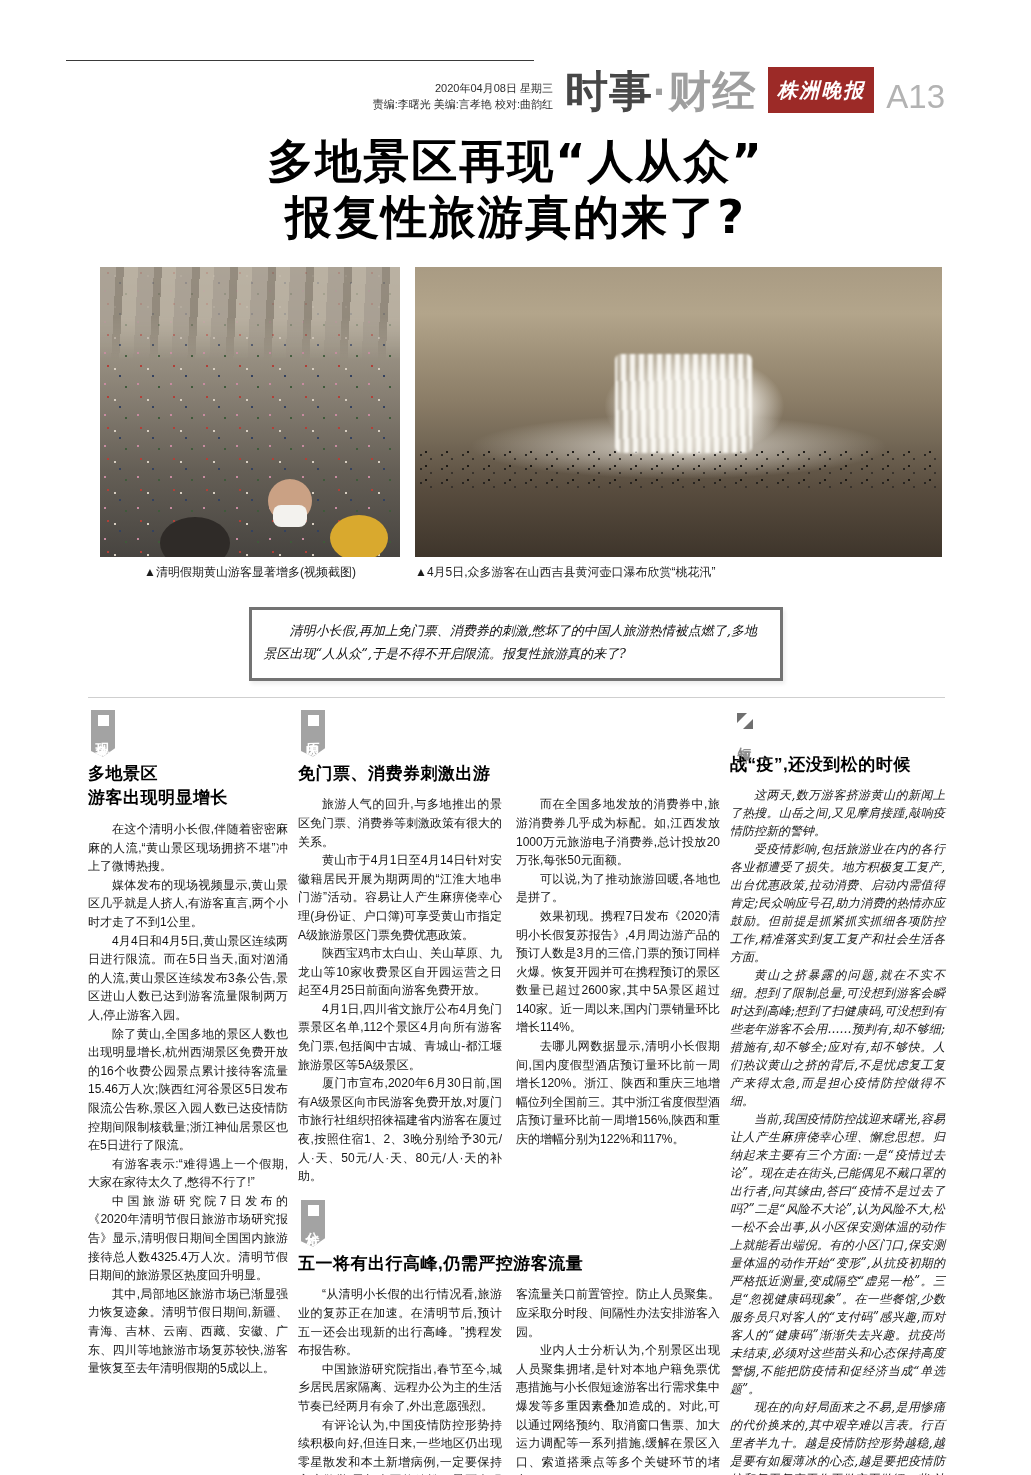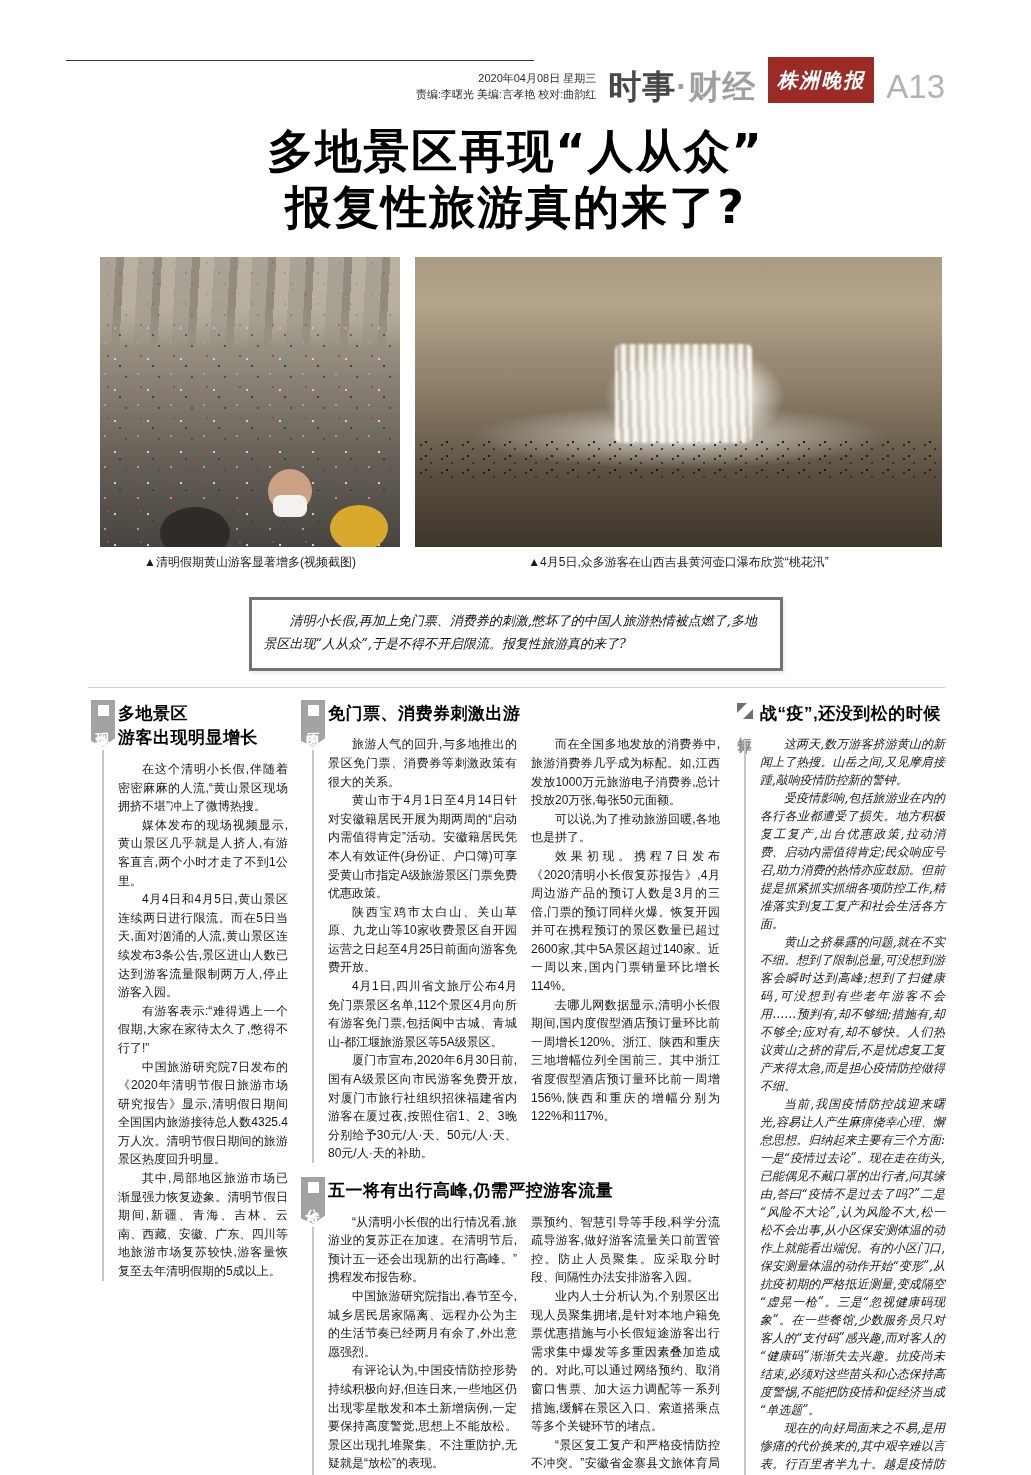--- a/index.html
+++ b/index.html
@@ -7,21 +7,21 @@
   .page {
     position:relative; width:1031px; height:1475px; margin:0 auto;
     background:#fff; overflow:hidden; color:#111;
     font-family:"Liberation Sans","DejaVu Sans",sans-serif;
   }
   
   .hdr { position:relative; padding:34px 86px 0 88px; }
   .hdr-rule { position:absolute; left:66px; top:60px; width:468px; height:1px; background:#3a3a3a; }
   .hdr-row { display:flex; justify-content:flex-end; align-items:flex-end; gap:12px; }
   .hdr-meta { font-size:11px; color:#2e2e2e; text-align:right; line-height:1.45; white-space:nowrap; }
-  .sec-title { font-size:33px; letter-spacing:1px; white-space:nowrap; line-height:1;margin-top:36px; }
+  .sec-title { font-size:43px; letter-spacing:1px; white-space:nowrap; line-height:1;margin-top:36px; }
   .sec-title .b1 { font-weight:900; color:#474747; }
   .sec-title .b2 { font-weight:700; color:#9f9f9f; }
   .masthead { background:#9c2a27; color:#fff; padding:12px 9px; font-family:"DejaVu Serif","Liberation Serif",serif;
               font-style:italic; font-weight:bold; font-size:20px; letter-spacing:2px; line-height:1.1; }
   .pageno { font-size:33px; color:#b3b3b3; line-height:1; }
   
   .headline { margin-top:20px; text-align:center; font-family:"DejaVu Sans","Liberation Sans",sans-serif;
               font-weight:900; font-size:46px; line-height:1.22; letter-spacing:2px; color:#000; }
   
   .photos { display:flex; gap:15px; margin:22px 86px 0 100px; height:290px; }
@@ -54,33 +54,33 @@
     background-image:
       radial-gradient(3px 3px at 6px 5px, #22201d 40%, transparent 45%),
       radial-gradient(3px 3px at 16px 9px,#35302a 40%, transparent 45%),
       radial-gradient(3px 3px at 11px 2px,#14120f 40%, transparent 45%);
     background-size:21px 14px; opacity:.9; }
   .photo-right::after { content:""; position:absolute; left:38%; top:30%; width:26%; height:34%;
     background:repeating-linear-gradient(88deg, rgba(250,248,243,.95) 0 5px, rgba(214,208,196,.55) 5px 9px);
     filter:blur(1px); border-radius:6px; }
   .captions { display:flex; margin:7px 86px 0 100px; font-size:12px; color:#1c1c1c; }
   .cap-l { width:300px; text-align:center; }
-  .cap-r { width:527px; margin-left:15px; text-align:center; }
+  .cap-r { width:527px; margin-left:15px; text-align:left; }
   
   .lead { width:534px; margin:26px auto 0; padding:10px 12px 12px;
     font-family:"DejaVu Serif","Liberation Serif",serif; font-style:italic;
     font-size:13px; line-height:1.75; text-indent:2em; color:#0d0d0d;
     border:3px solid #737373; box-shadow:2px 3px 4px rgba(0,0,0,.07); }
   .lead-rule { margin:16px 86px 0 88px; height:1px; background:#cfcfcf; }
   
   .main { display:flex; gap:10px; margin:12px 86px 0 88px; align-items:flex-start; }
   .col-left { width:200px; flex-shrink:0; }
   .col-mid  { width:422px; flex-shrink:0; display:flex; flex-direction:column; gap:14px; }
   .col-right{ flex:1; }
-  .section { display:flex; align-items:stretch; }
+  .section { display:flex; align-items:stretch;flex-direction:column; }
   .rail { width:30px; flex-shrink:0; display:flex; flex-direction:column; align-items:center; }
   .ribbon { width:24px; background:#a3a3a3; color:#fff; display:flex; flex-direction:column; align-items:center;
             padding:5px 0 20px; gap:5px; clip-path:polygon(0 0,100% 0,100% 82%,50% 100%,0 88%); }
   .ribbon .sq { width:11px; height:11px; background:#fff; }
   .vtag { writing-mode:vertical-rl; text-orientation:upright; font-size:14px; font-weight:bold; letter-spacing:3px; line-height:1; }
   .rail-line { flex:1; width:2px; background:#c6c6c6; margin-top:3px; }
   .rail-plain { padding-top:2px; display:flex; flex-direction:column; align-items:center; gap:6px; }
   .rail-plain .vtag { color:#8b8b8b; }
   .arrows-icon { width:18px; height:18px; display:block; }
   .sec-body { flex:1; min-width:0; padding-top:2px; }
@@ -144,20 +144,21 @@
         </div>
         <div class="sec-body">
           <h2 class="colhead">
             <span>多地景区</span><br>
             <span>游客出现明显增长</span>
           </h2>
           <div>
               <p class="para">在这个清明小长假,伴随着密密麻麻的人流,“黄山景区现场拥挤不堪”冲上了微博热搜。</p>
               <p class="para">媒体发布的现场视频显示,黄山景区几乎就是人挤人,有游客直言,两个小时才走了不到1公里。</p>
               <p class="para">4月4日和4月5日,黄山景区连续两日进行限流。而在5日当天,面对汹涌的人流,黄山景区连续发布3条公告,景区进山人数已达到游客流量限制两万人,停止游客入园。</p>
+              <p class="para">除了黄山,全国多地的景区人数也出现明显增长,杭州西湖景区免费开放的16个收费公园景点累计接待客流量15.46万人次;陕西红河谷景区5日发布限流公告称,景区入园人数已达疫情防控期间限制核载量;浙江神仙居景区也在5日进行了限流。</p>
               <p class="para">有游客表示:“难得遇上一个假期,大家在家待太久了,憋得不行了!”</p>
               <p class="para">中国旅游研究院7日发布的《2020年清明节假日旅游市场研究报告》显示,清明假日期间全国国内旅游接待总人数4325.4万人次。清明节假日期间的旅游景区热度回升明显。</p>
               <p class="para">其中,局部地区旅游市场已渐显强力恢复迹象。清明节假日期间,新疆、青海、吉林、云南、西藏、安徽、广东、四川等地旅游市场复苏较快,游客量恢复至去年清明假期的5成以上。</p>
             </div>
         </div>
       </div>
     </div>
 
     <div class="col-mid">
       <div class="section">
@@ -165,21 +166,21 @@
           <div class="ribbon">
             <span class="sq"></span>
             <span class="vtag">原因</span>
           </div>
           <div class="rail-line"></div>
         </div>
         <div class="sec-body">
           <h2 class="colhead">免门票、消费券刺激出游</h2>
           <div class="twocol">
               <p class="para">旅游人气的回升,与多地推出的景区免门票、消费券等刺激政策有很大的关系。</p>
-              <p class="para">黄山市于4月1日至4月14日针对安徽籍居民开展为期两周的“启动内需值得肯定”活动。安徽籍居民凭本人有效证件(身份证、户口簿)可享受黄山市指定A级旅游景区门票免费优惠政策。</p>
+              <p class="para">黄山市于4月1日至4月14日针对安徽籍居民开展为期两周的“江淮大地串门游”活动。容易让人产生麻痹侥幸心理(身份证、户口簿)可享受黄山市指定A级旅游景区门票免费优惠政策。</p>
               <p class="para">陕西宝鸡市太白山、关山草原、九龙山等10家收费景区自开园运营之日起至4月25日前面向游客免费开放。</p>
               <p class="para">4月1日,四川省文旅厅公布4月免门票景区名单,112个景区4月向所有游客免门票,包括阆中古城、青城山-都江堰旅游景区等5A级景区。</p>
               <p class="para">厦门市宣布,2020年6月30日前,国有A级景区向市民游客免费开放,对厦门市旅行社组织招徕福建省内游客在厦过夜,按照住宿1、2、3晚分别给予30元/人·天、50元/人·天、80元/人·天的补助。</p>
               <p class="para">而在全国多地发放的消费券中,旅游消费券几乎成为标配。如,江西发放1000万元旅游电子消费券,总计投放20万张,每张50元面额。</p>
               <p class="para">可以说,为了推动旅游回暖,各地也是拼了。</p>
               <p class="para">效果初现。携程7日发布《2020清明小长假复苏报告》,4月周边游产品的预订人数是3月的三倍,门票的预订同样火爆。恢复开园并可在携程预订的景区数量已超过2600家,其中5A景区超过140家。近一周以来,国内门票销量环比增长114%。</p>
               <p class="para">去哪儿网数据显示,清明小长假期间,国内度假型酒店预订量环比前一周增长120%。浙江、陕西和重庆三地增幅位列全国前三。其中浙江省度假型酒店预订量环比前一周增156%,陕西和重庆的增幅分别为122%和117%。</p>
             </div>
         </div>
       </div>

